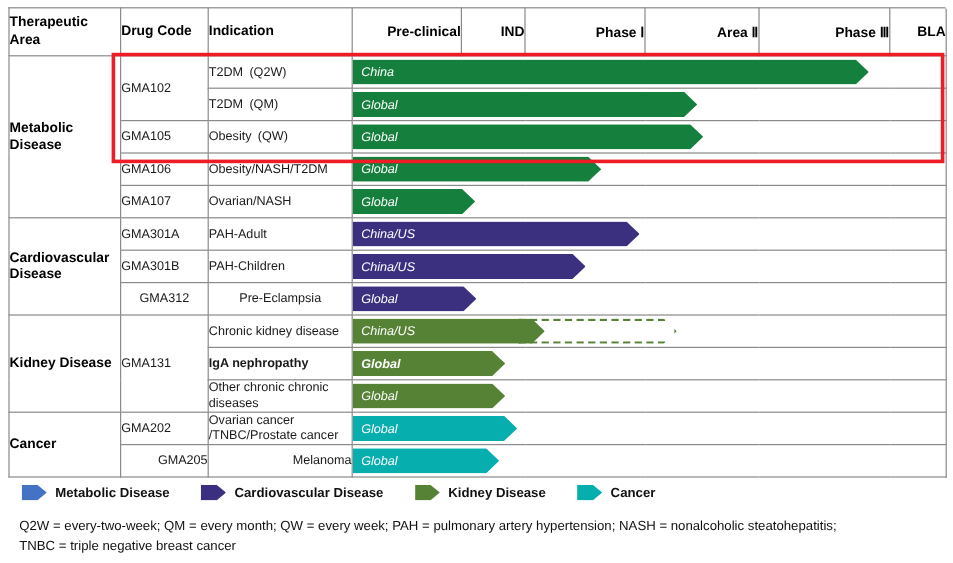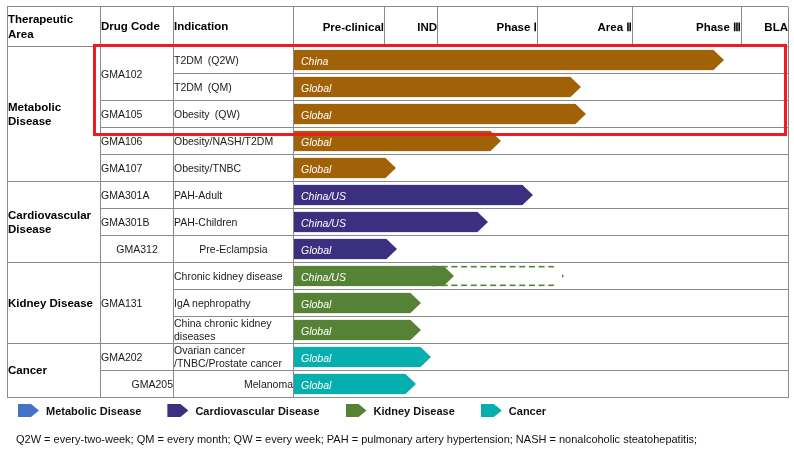--- a/index.html
+++ b/index.html
@@ -85,21 +85,21 @@
     height: 21px;
     display: flex;
     align-items: center;
     color: #ffffff;
     font-size: 10.5px;
     font-style: italic;
     padding-left: 7px;
     white-space: nowrap;
     clip-path: polygon(0 0, calc(100% - 11px) 0, 100% 50%, calc(100% - 11px) 100%, 0 100%);
   }
-  .bar.blue   { background: #a16207; }
+  .bar.blue   { background: #15803d; }
   .bar.purple { background: #3b2f80; }
   .bar.green  { background: #558234; }
   .bar.teal   { background: #07aeae; }
 
   .bar-dashed {
     position: absolute;
     top: 50%;
     transform: translateY(-50%);
     height: 21px;
     border: 2px dashed #558234;
@@ -214,21 +214,21 @@
           <td class="code-cell" rowspan="1">GMA106</td>
           <td class="ind-cell">Obesity/NASH/T2DM</td>
           <td class="lane-cell" colspan="6">
             <div class="lane">
               <div class="bar blue" style="width: 207px;">Global</div>
             </div>
           </td>
         </tr>
         <tr style="height: 26px;">
           <td class="code-cell" rowspan="1">GMA107</td>
-          <td class="ind-cell">Obesity/TNBC</td>
+          <td class="ind-cell">Ovarian/NASH</td>
           <td class="lane-cell" colspan="6">
             <div class="lane">
               <div class="bar blue" style="width: 102px;">Global</div>
             </div>
           </td>
         </tr>
         <tr style="height: 26px;">
           <td class="area-cell" rowspan="3">Cardiovascular Disease</td>
           <td class="code-cell" rowspan="1">GMA301A</td>
           <td class="ind-cell">PAH-Adult</td>
@@ -260,30 +260,30 @@
           <td class="area-cell" rowspan="3">Kidney Disease</td>
           <td class="code-cell" rowspan="3">GMA131</td>
           <td class="ind-cell">Chronic kidney disease</td>
           <td class="lane-cell" colspan="6">
             <div class="lane">
               <div class="bar-dashed" style="left: 138px; width: 132px;"></div>
               <div class="bar green" style="width: 160px;">China/US</div>
             </div>
           </td>
         </tr>
-        <tr style="height: 26px;">
+        <tr style="height: 26px; font-weight: bold;">
           <td class="ind-cell">IgA nephropathy</td>
           <td class="lane-cell" colspan="6">
             <div class="lane">
               <div class="bar green" style="width: 127px;">Global</div>
             </div>
           </td>
         </tr>
         <tr style="height: 26px;">
-          <td class="ind-cell">China chronic kidney diseases</td>
+          <td class="ind-cell">Other chronic chronic diseases</td>
           <td class="lane-cell" colspan="6">
             <div class="lane">
               <div class="bar green" style="width: 127px;">Global</div>
             </div>
           </td>
         </tr>
         <tr style="height: 26px;">
           <td class="area-cell" rowspan="2">Cancer</td>
           <td class="code-cell" rowspan="1">GMA202</td>
           <td class="ind-cell">Ovarian cancer /TNBC/Prostate cancer</td>
@@ -321,15 +321,16 @@
         <span class="legend-label">Kidney Disease</span>
       </div>
       <div class="legend-item">
         <span class="legend-swatch teal"></span>
         <span class="legend-label">Cancer</span>
       </div>
     </div>
 
   <div id="footnote">
     <div>Q2W = every-two-week; QM = every month; QW = every week; PAH =  pulmonary artery hypertension; NASH = nonalcoholic steatohepatitis;</div>
+    <div>TNBC = triple negative breast cancer</div>
   </div>
 
 </div>
 
 </body></html>

